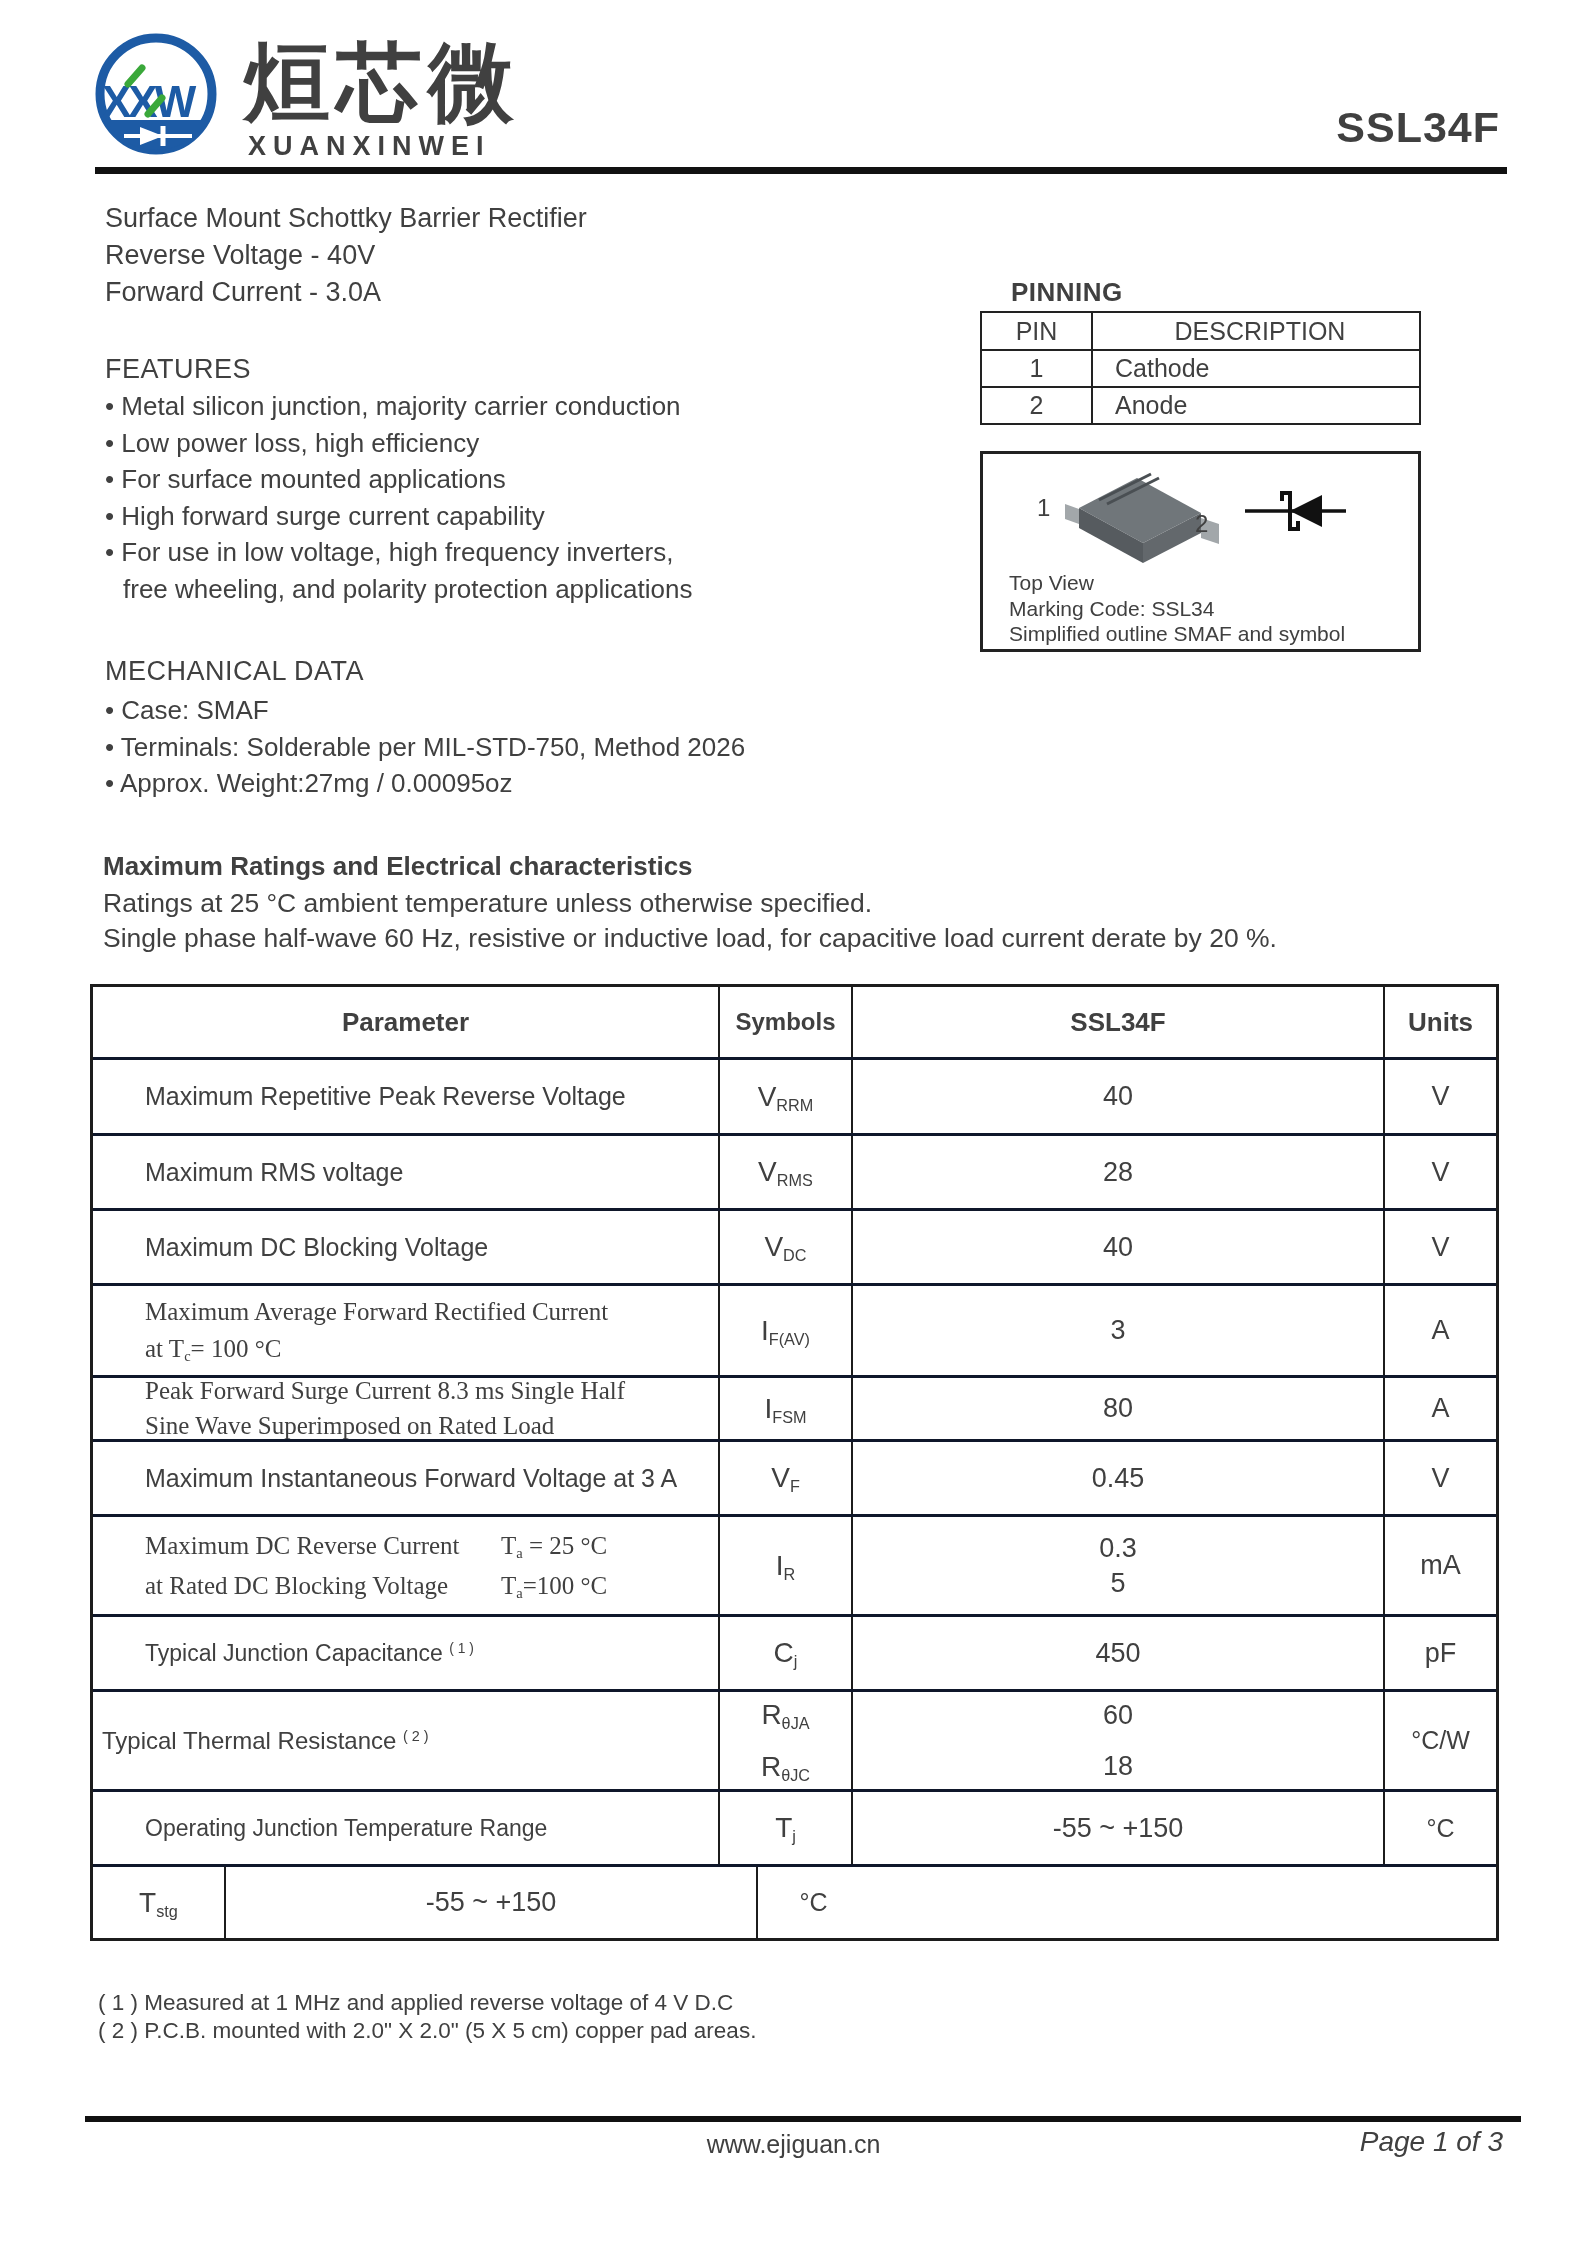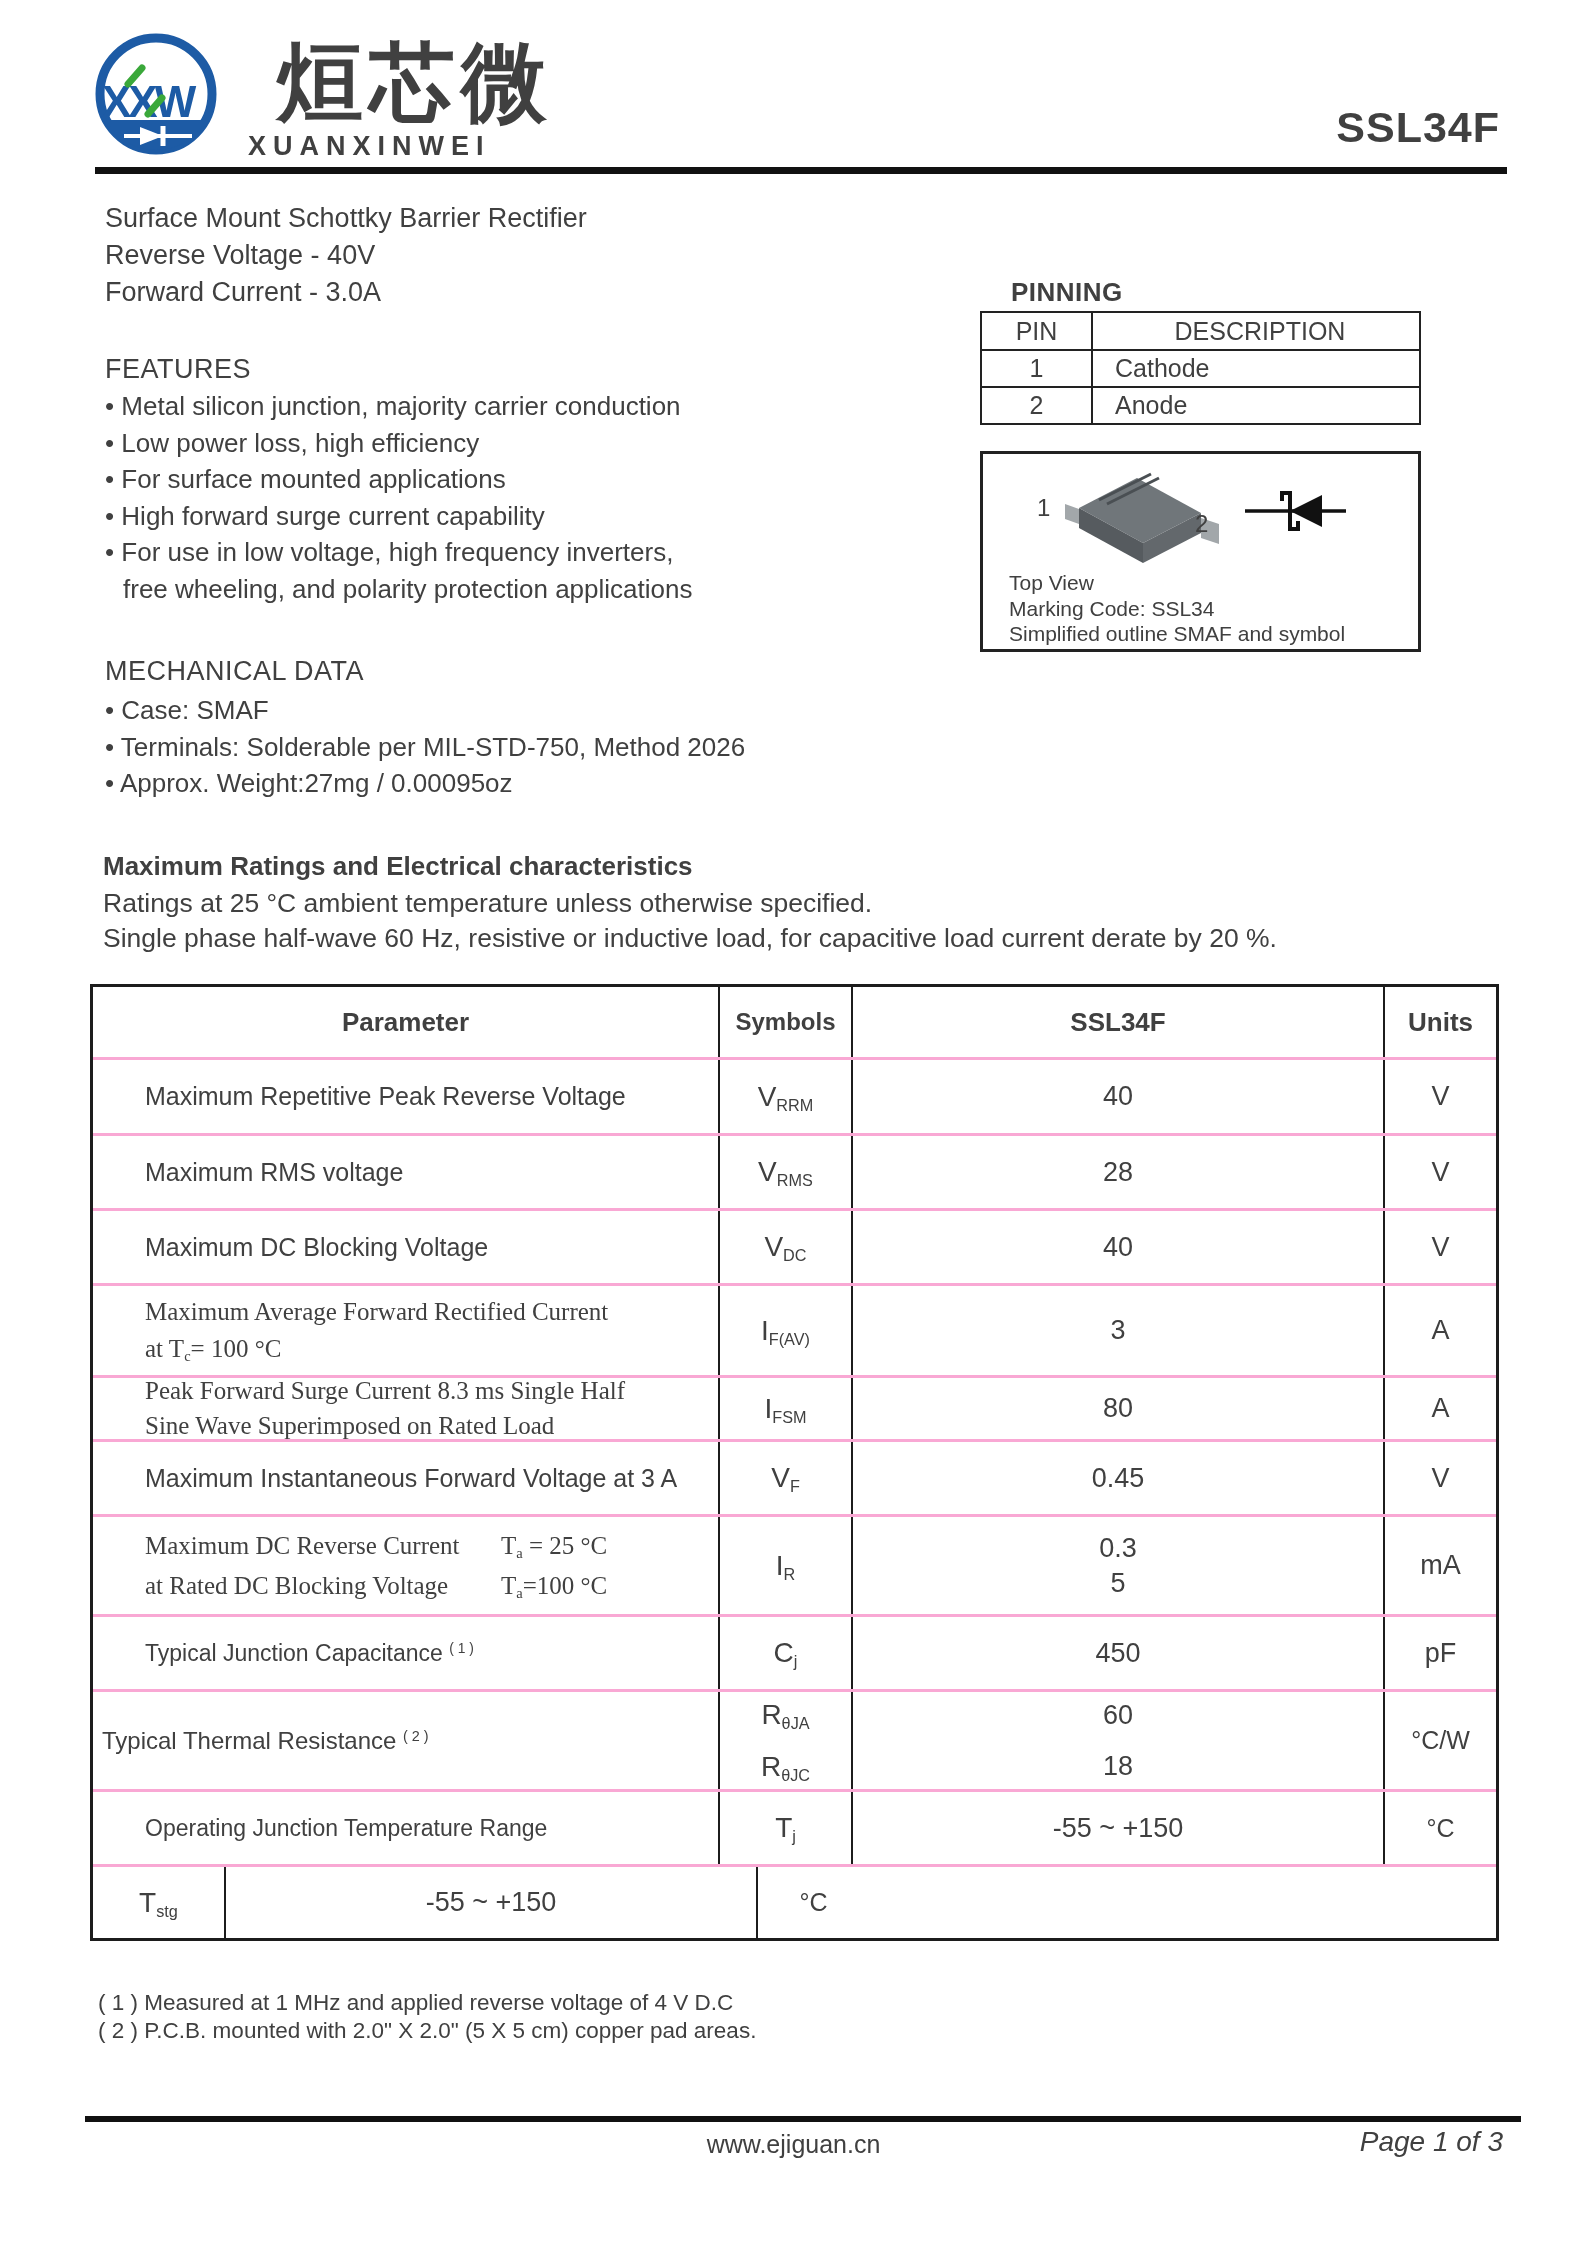--- a/index.html
+++ b/index.html
@@ -3,21 +3,21 @@
 <meta charset="utf-8">
 <style>
   html,body{margin:0;padding:0;background:#e8e8e8;}
   .page{
     position:relative;width:1587px;height:2245px;margin:0 auto;background:#ffffff;
     font-family:"Liberation Sans","DejaVu Sans",sans-serif;color:#404040;overflow:hidden;
   }
   .abs{position:absolute;}
 
   
-  .cn-name{left:244px;top:30px;font-size:86px;font-weight:bold;letter-spacing:6px;line-height:104px;margin-left:33px;}
+  .cn-name{left:244px;top:30px;font-size:86px;font-weight:bold;letter-spacing:6px;line-height:104px;}
   .en-name{left:248px;top:131px;font-size:27px;font-weight:bold;letter-spacing:7px;}
   .part-title{left:900px;right:87px;top:103px;text-align:right;font-size:43px;font-weight:bold;letter-spacing:1px;}
   .hrule{left:95px;top:167px;width:1412px;height:7px;background:#111;}
   .frule{left:85px;top:2116px;width:1436px;height:6px;background:#111;}
 
   
   .summary{left:105px;top:200px;font-size:27px;line-height:37px;}
 
   
   .pin-title{left:1011px;top:277px;font-size:26px;font-weight:bold;letter-spacing:.5px;}
@@ -41,21 +41,21 @@
   .blist li{padding-left:18px;text-indent:-18px;}
   .blist li::before{content:"• ";}
   .feat-list{width:610px;}
 
   
   .ratings-title{left:103px;top:851px;font-size:26px;font-weight:bold;}
   .ratings-note{font-size:26.5px;}
 
   
   .mtable{left:90px;top:984px;width:1403px;border:3px solid #1c1c1c;}
-  .mrow{display:flex;border-bottom:3px solid #f9a8d4;box-sizing:border-box;}
+  .mrow{display:flex;border-bottom:3px solid #0f172a;box-sizing:border-box;}
   .mrow:last-child{border-bottom:none;}
   .mcell{box-sizing:border-box;display:flex;align-items:center;justify-content:center;height:auto;}
   .c-param{width:627px;border-right:2px solid #1c1c1c;justify-content:flex-start;padding-left:52px;font-size:25px;}
   .c-sym{width:133px;border-right:2px solid #1c1c1c;font-size:28px;}
   .c-val{width:532px;border-right:2px solid #1c1c1c;font-size:27px;}
   .c-unit{width:111px;font-size:27px;}
   .mrow.mhead .mcell{font-weight:bold;font-size:26px;justify-content:center;padding-left:0;}
   .h73{height:73px}.h76{height:76px}.h75{height:75px}.h92{height:92px}.h90{height:64px}
   .h100{height:100px}.h71{height:71px}
   .plines{display:flex;flex-direction:column;gap:9px;font-family:Liberation Serif, serif;}

